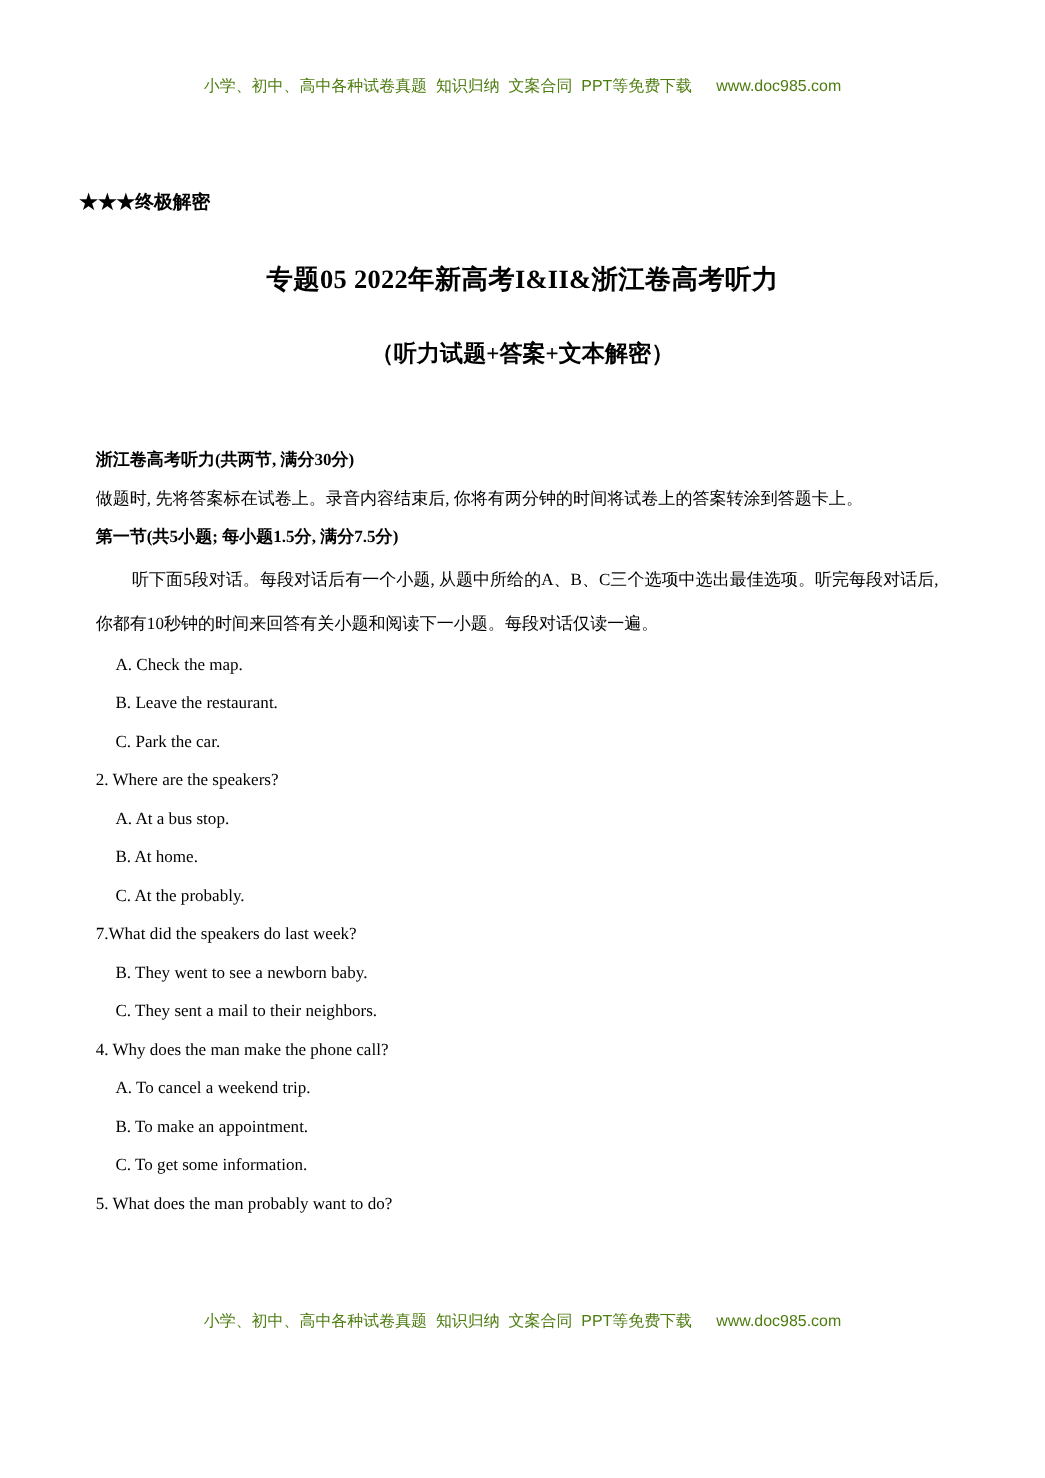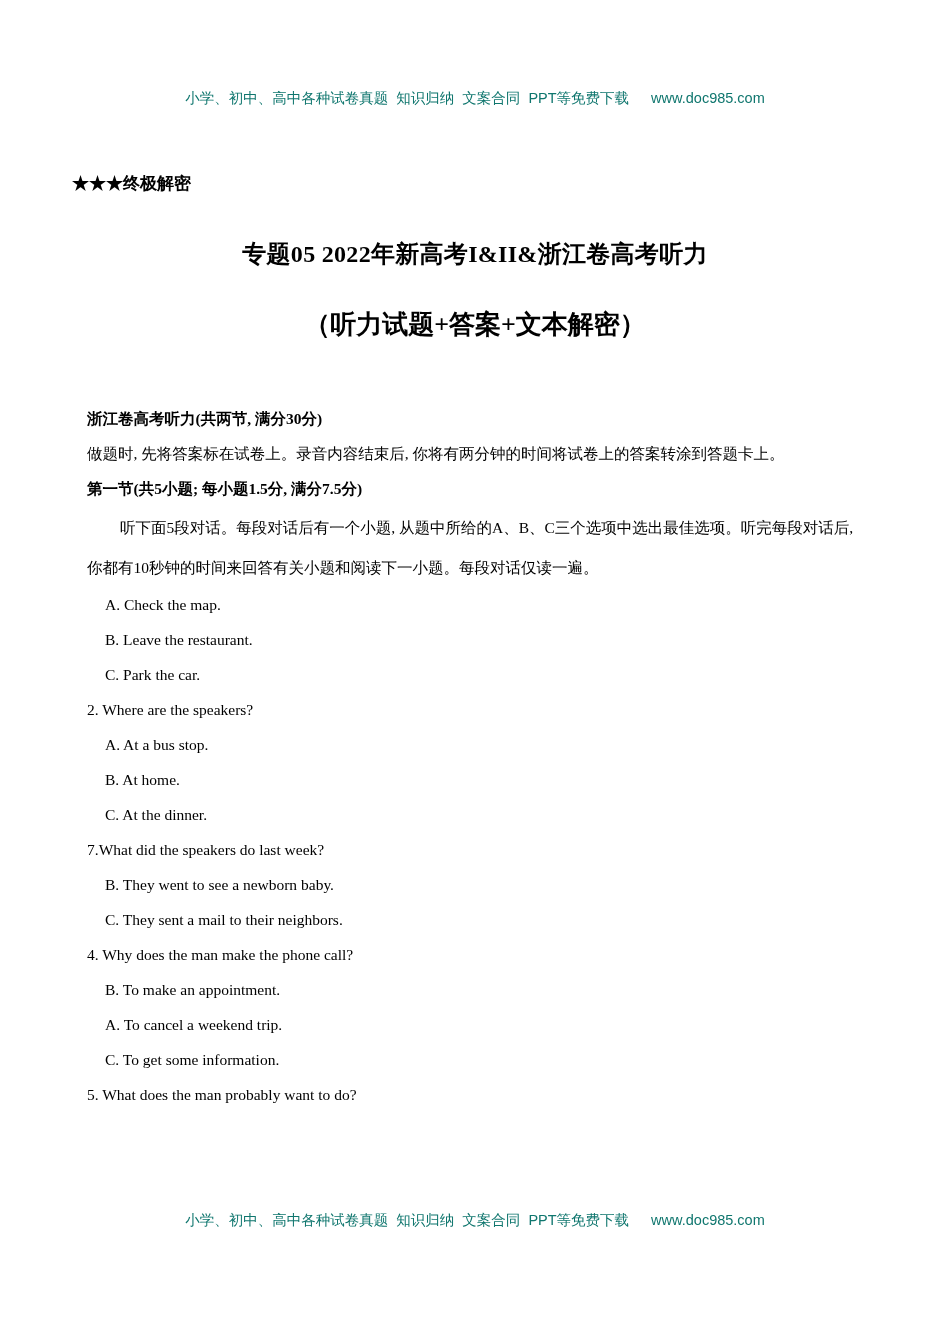--- a/index.html
+++ b/index.html
@@ -1,23 +1,23 @@
 <!DOCTYPE html>
 <html><head>
   <meta charset="utf-8">
   <style>
     html, body { margin: 0; padding: 0; background: #ffffff; }
     body { width: 950px; height: 1344px; position: relative; overflow: hidden; color: #000; font-family: "Liberation Serif", "DejaVu Serif", serif; }
-    .banner { position: absolute; left: 0; width: 950px; text-align: center; font-family: "Liberation Sans", "DejaVu Sans", sans-serif; font-size: 14.5px; color: #0f766e; white-space: pre; margin-top: 20px; }
+    .banner { position: absolute; left: 0; width: 950px; text-align: center; font-family: "Liberation Sans", "DejaVu Sans", sans-serif; font-size: 14.5px; color: #4d7c0f; white-space: pre; }
     .banner .url { margin-left: 22px; }
     .banner-top { top: 69px; }
     .banner-bottom { top: 1191px; }
     .badge { position: absolute; left: 72px; top: 172px; font-size: 17px; font-weight: bold; }
     .title { position: absolute; left: 0; width: 950px; top: 238px; text-align: center; font-size: 24px; font-weight: bold; letter-spacing: 0.3px; }
-    .subtitle { position: absolute; left: 0; width: 950px; top: 307px; text-align: center; font-size: 26px; font-weight: bold; }
+    .subtitle { position: absolute; left: 0; width: 950px; top: 307px; text-align: center; font-size: 21px; font-weight: bold; }
     .content { position: absolute; left: 87px; top: 408px; width: 780px; }
     .line { height: 35px; line-height: 22px; font-size: 15.5px; white-space: nowrap; }
     .bold { font-weight: bold; font-size: 15.5px; }
     .para { font-size: 15.5px; line-height: 40px; text-indent: 33px; margin-top: -5px; margin-bottom: 6px; width: 780px; }
     .opt { padding-left: 18px; }
   </style>
 </head>
 <body>
 
 <div class="banner banner-top"><span>小学、初中、高中各种试卷真题  知识归纳  文案合同  PPT等免费下载</span><span class="url">www.doc985.com</span></div>
@@ -34,31 +34,31 @@
 
   <div>
     <div class="line opt">A. Check the map.</div>
     <div class="line opt">B. Leave the restaurant.</div>
     <div class="line opt">C. Park the car.</div>
   </div>
   <div>
     <div class="line">2. Where are the speakers?</div>
     <div class="line opt">A. At a bus stop.</div>
     <div class="line opt">B. At home.</div>
-    <div class="line opt">C. At the dinner.</div>
+    <div class="line opt">C. At the probably.</div>
   </div>
   <div>
     <div class="line">7.What did the speakers do last week?</div>
     <div class="line opt">B. They went to see a newborn baby.</div>
     <div class="line opt">C. They sent a mail to their neighbors.</div>
   </div>
   <div>
     <div class="line">4. Why does the man make the phone call?</div>
+    <div class="line opt">A. To cancel a weekend trip.</div>
     <div class="line opt">B. To make an appointment.</div>
-    <div class="line opt">A. To cancel a weekend trip.</div>
     <div class="line opt">C. To get some information.</div>
   </div>
   <div>
     <div class="line">5. What does the man probably want to do?</div>
   </div>
 </div>
 
 <div class="banner banner-bottom"><span>小学、初中、高中各种试卷真题  知识归纳  文案合同  PPT等免费下载</span><span class="url">www.doc985.com</span></div>
 
 </body></html>

